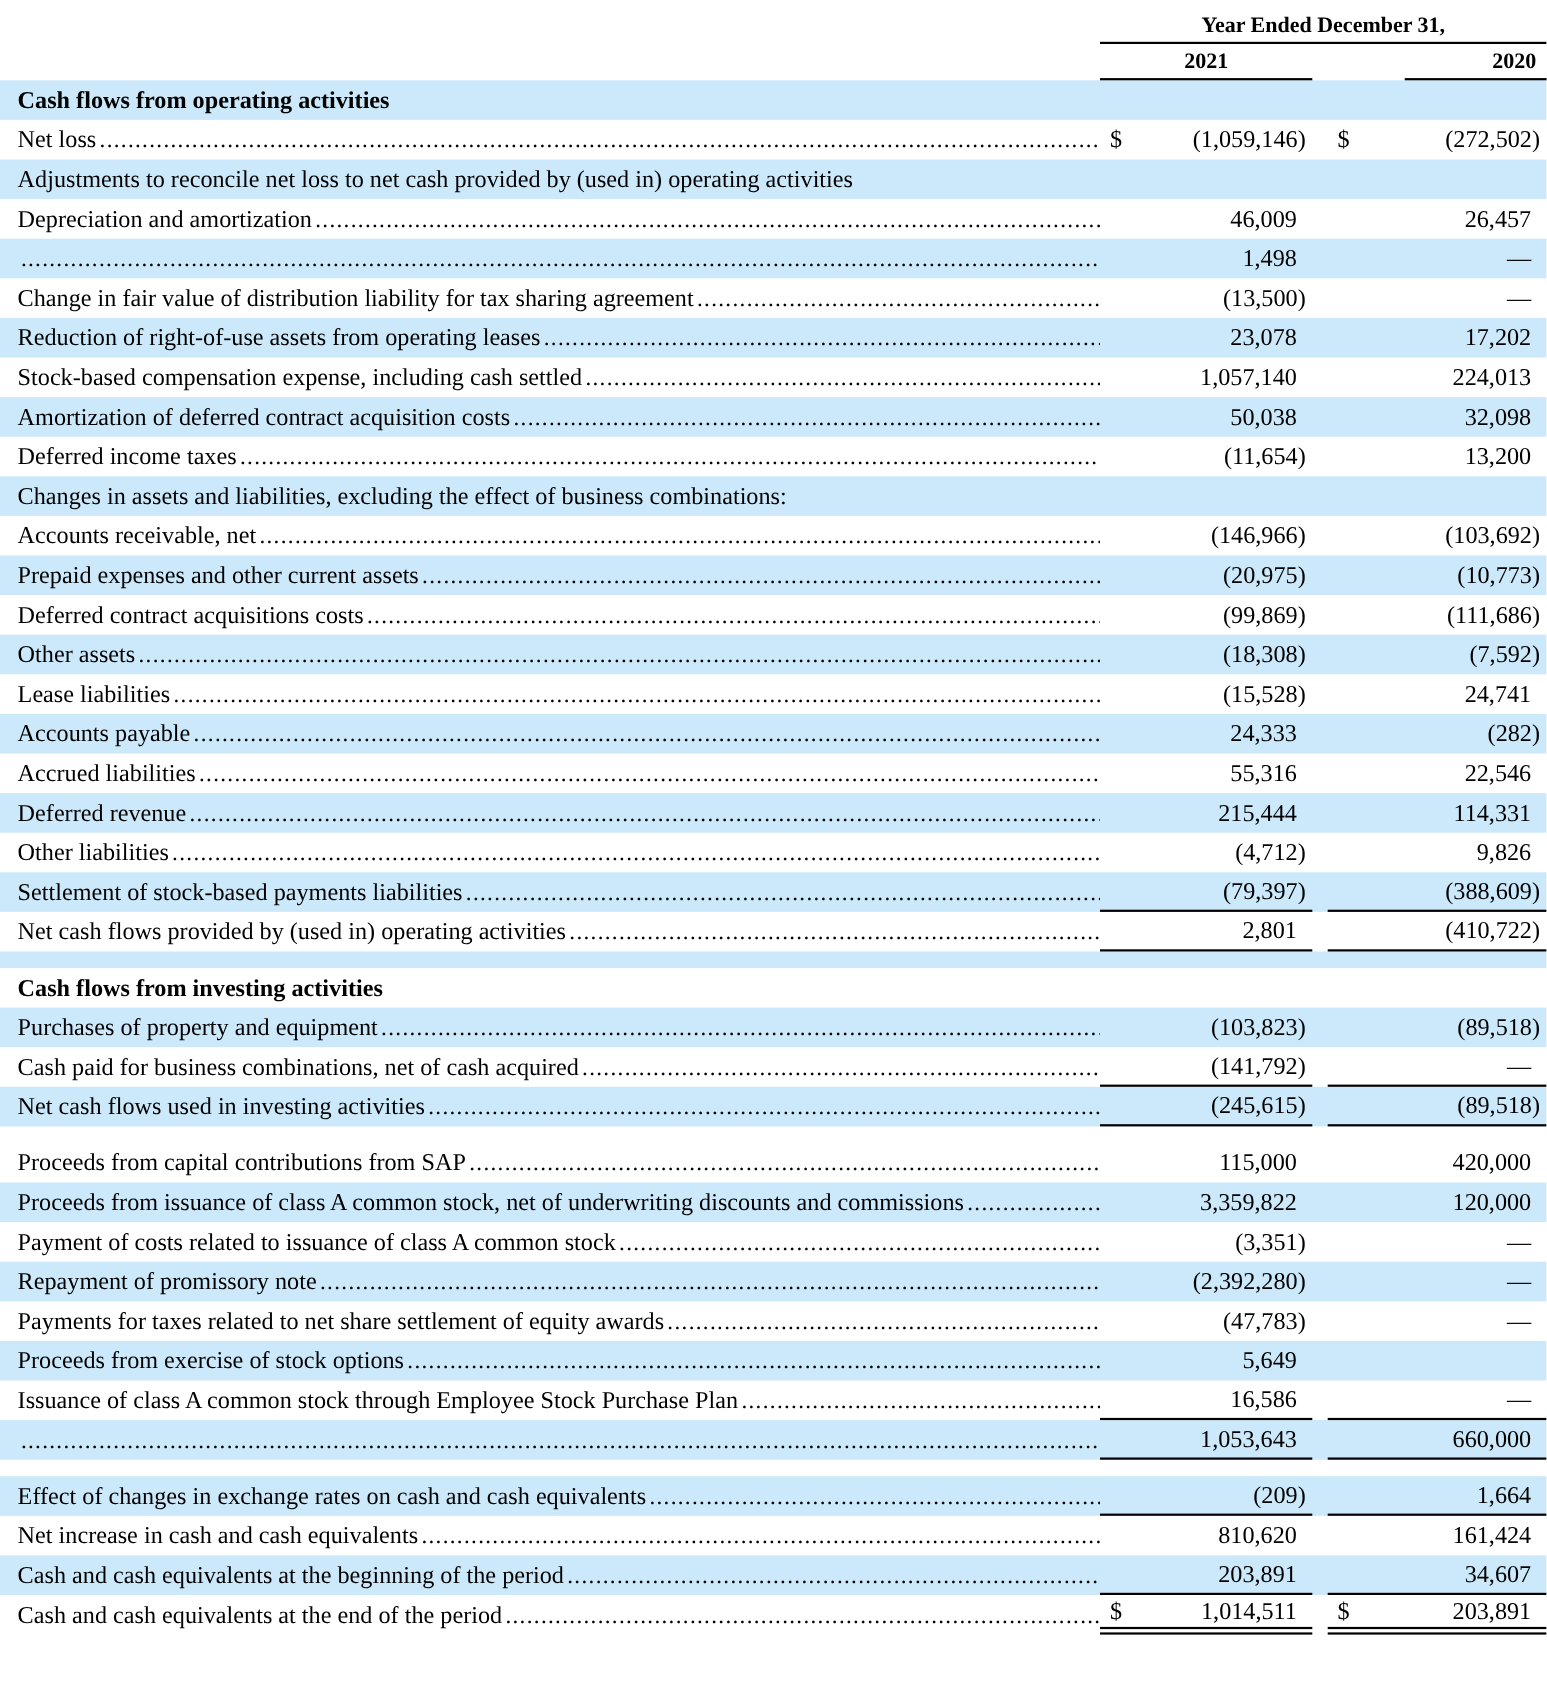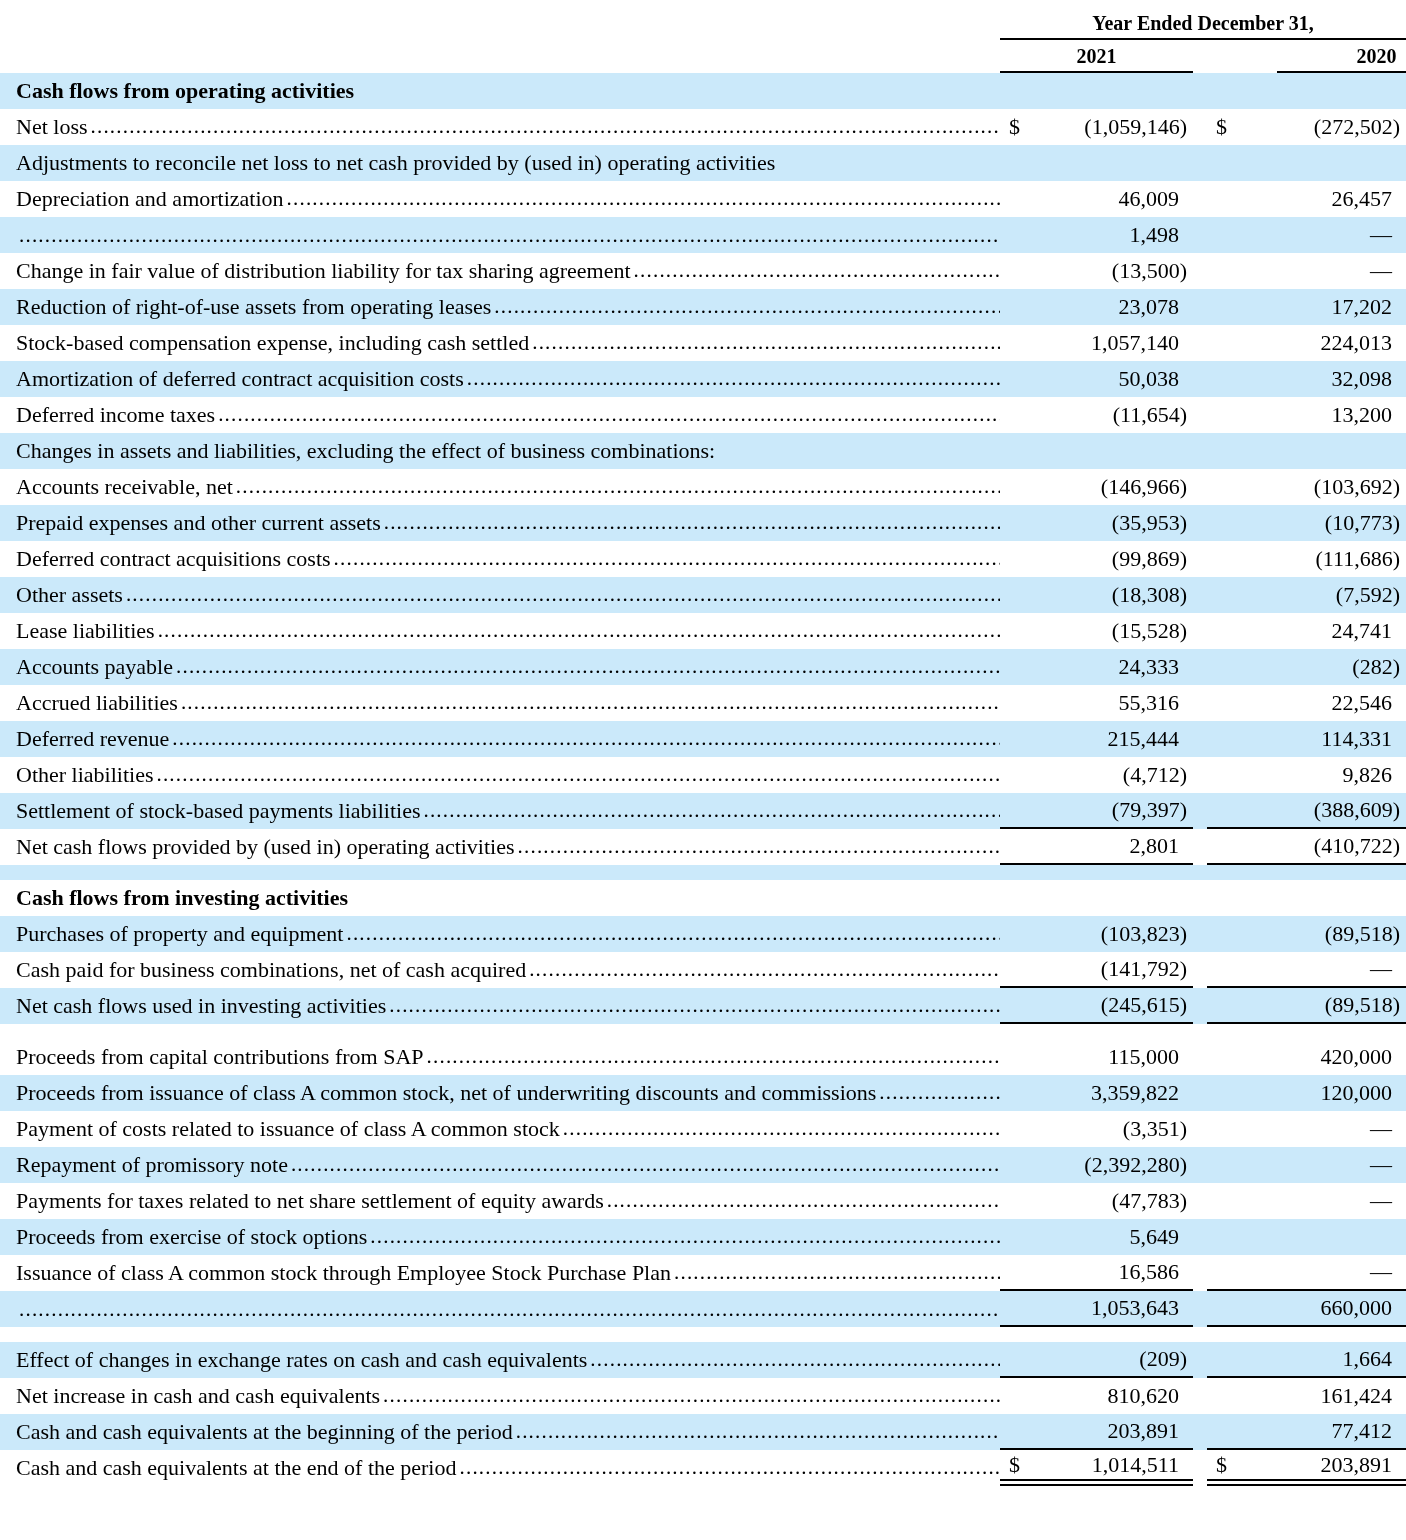--- a/index.html
+++ b/index.html
@@ -29,21 +29,21 @@
   .c21h { left: 1000px; width: 193px; }
   .c20h { left: 1277px; width: 199px; }
 
   
   .row { display: flex; height: 36px; align-items: center; }
   .row.shade { background: #cbe9fa; }
   .row.spacer { height: 15px; }
 
   .cell-label {
     width: 1000px; min-width: 1000px; box-sizing: border-box;
-    padding-left: 16px; display: flex; align-items: flex-start;
+    padding-left: 16px; display: flex; align-items: flex-end;
     overflow: hidden; white-space: nowrap; font-size: 22px;
   }
   .row.section .cell-label,
   .row.subheader .cell-label { width: 1406px; min-width: 1406px; }
   .row.section .cell-label { font-weight: bold; }
 
   .lbl { flex: 0 0 auto; }
   .dots {
     flex: 1 1 auto; overflow: hidden; white-space: nowrap;
     letter-spacing: 1.2px; margin-left: 3px; font-size: 21px;
@@ -202,21 +202,21 @@
         <div class="cell-num c20">
           <span class="val paren">(103,692)</span>
         </div>
       </div>
       <div class="row item shade">
         <div class="cell-label">
           <span class="lbl">Prepaid expenses and other current assets</span>
           <span class="dots">................................................................................................................................................................................................................................................................................................................................................................................................................</span>
         </div>
         <div class="cell-num c21">
-          <span class="val paren">(35,953)</span>
+          <span class="val paren">(20,975)</span>
         </div>
         <div class="cell-num c20">
           <span class="val paren">(10,773)</span>
         </div>
       </div>
       <div class="row item">
         <div class="cell-label">
           <span class="lbl">Deferred contract acquisitions costs</span>
           <span class="dots">................................................................................................................................................................................................................................................................................................................................................................................................................</span>
         </div>
@@ -488,21 +488,21 @@
       </div>
       <div class="row item shade bb-single">
         <div class="cell-label">
           <span class="lbl">Cash and cash equivalents at the beginning of the period</span>
           <span class="dots">................................................................................................................................................................................................................................................................................................................................................................................................................</span>
         </div>
         <div class="cell-num c21">
           <span class="val">203,891</span>
         </div>
         <div class="cell-num c20">
-          <span class="val">77,412</span>
+          <span class="val">34,607</span>
         </div>
       </div>
       <div class="row item bb-double">
         <div class="cell-label">
           <span class="lbl">Cash and cash equivalents at the end of the period</span>
           <span class="dots">................................................................................................................................................................................................................................................................................................................................................................................................................</span>
         </div>
         <div class="cell-num c21">
           <span class="cur">$</span>
           <span class="val">1,014,511</span>

